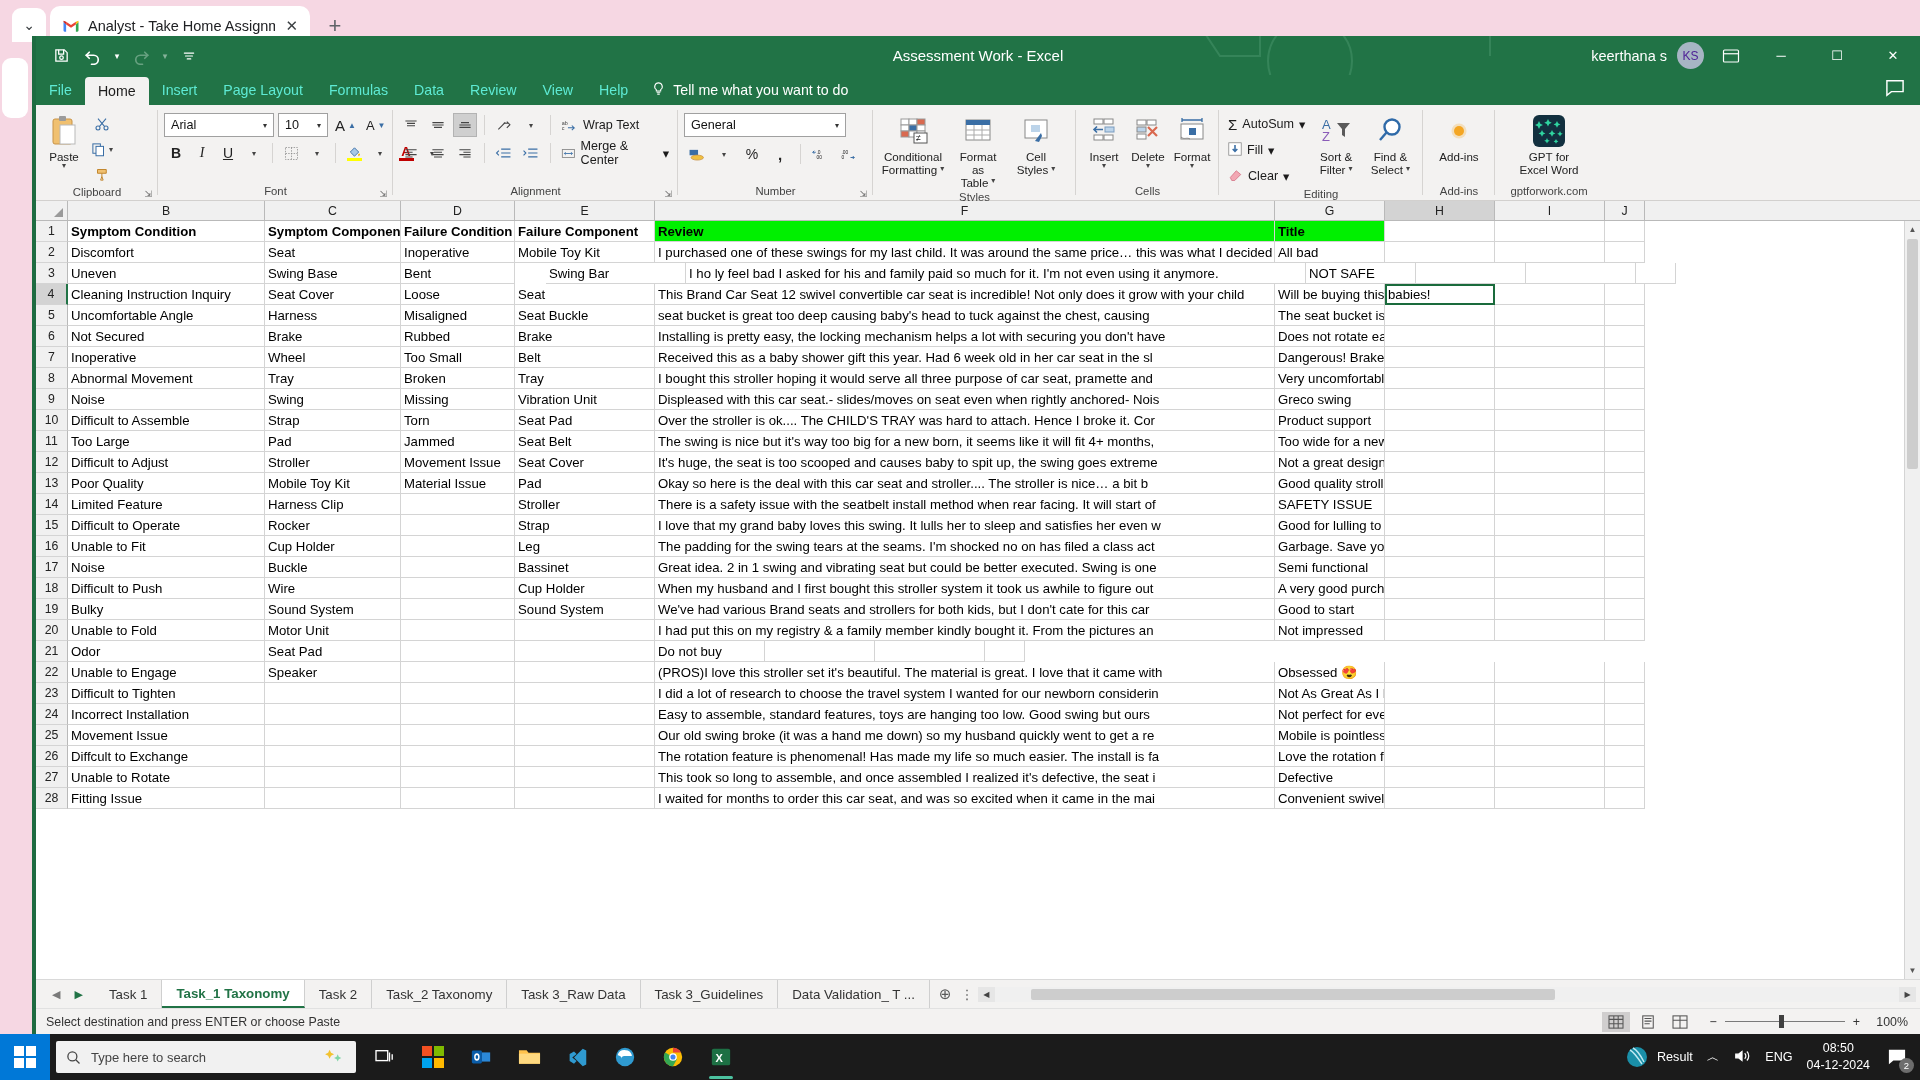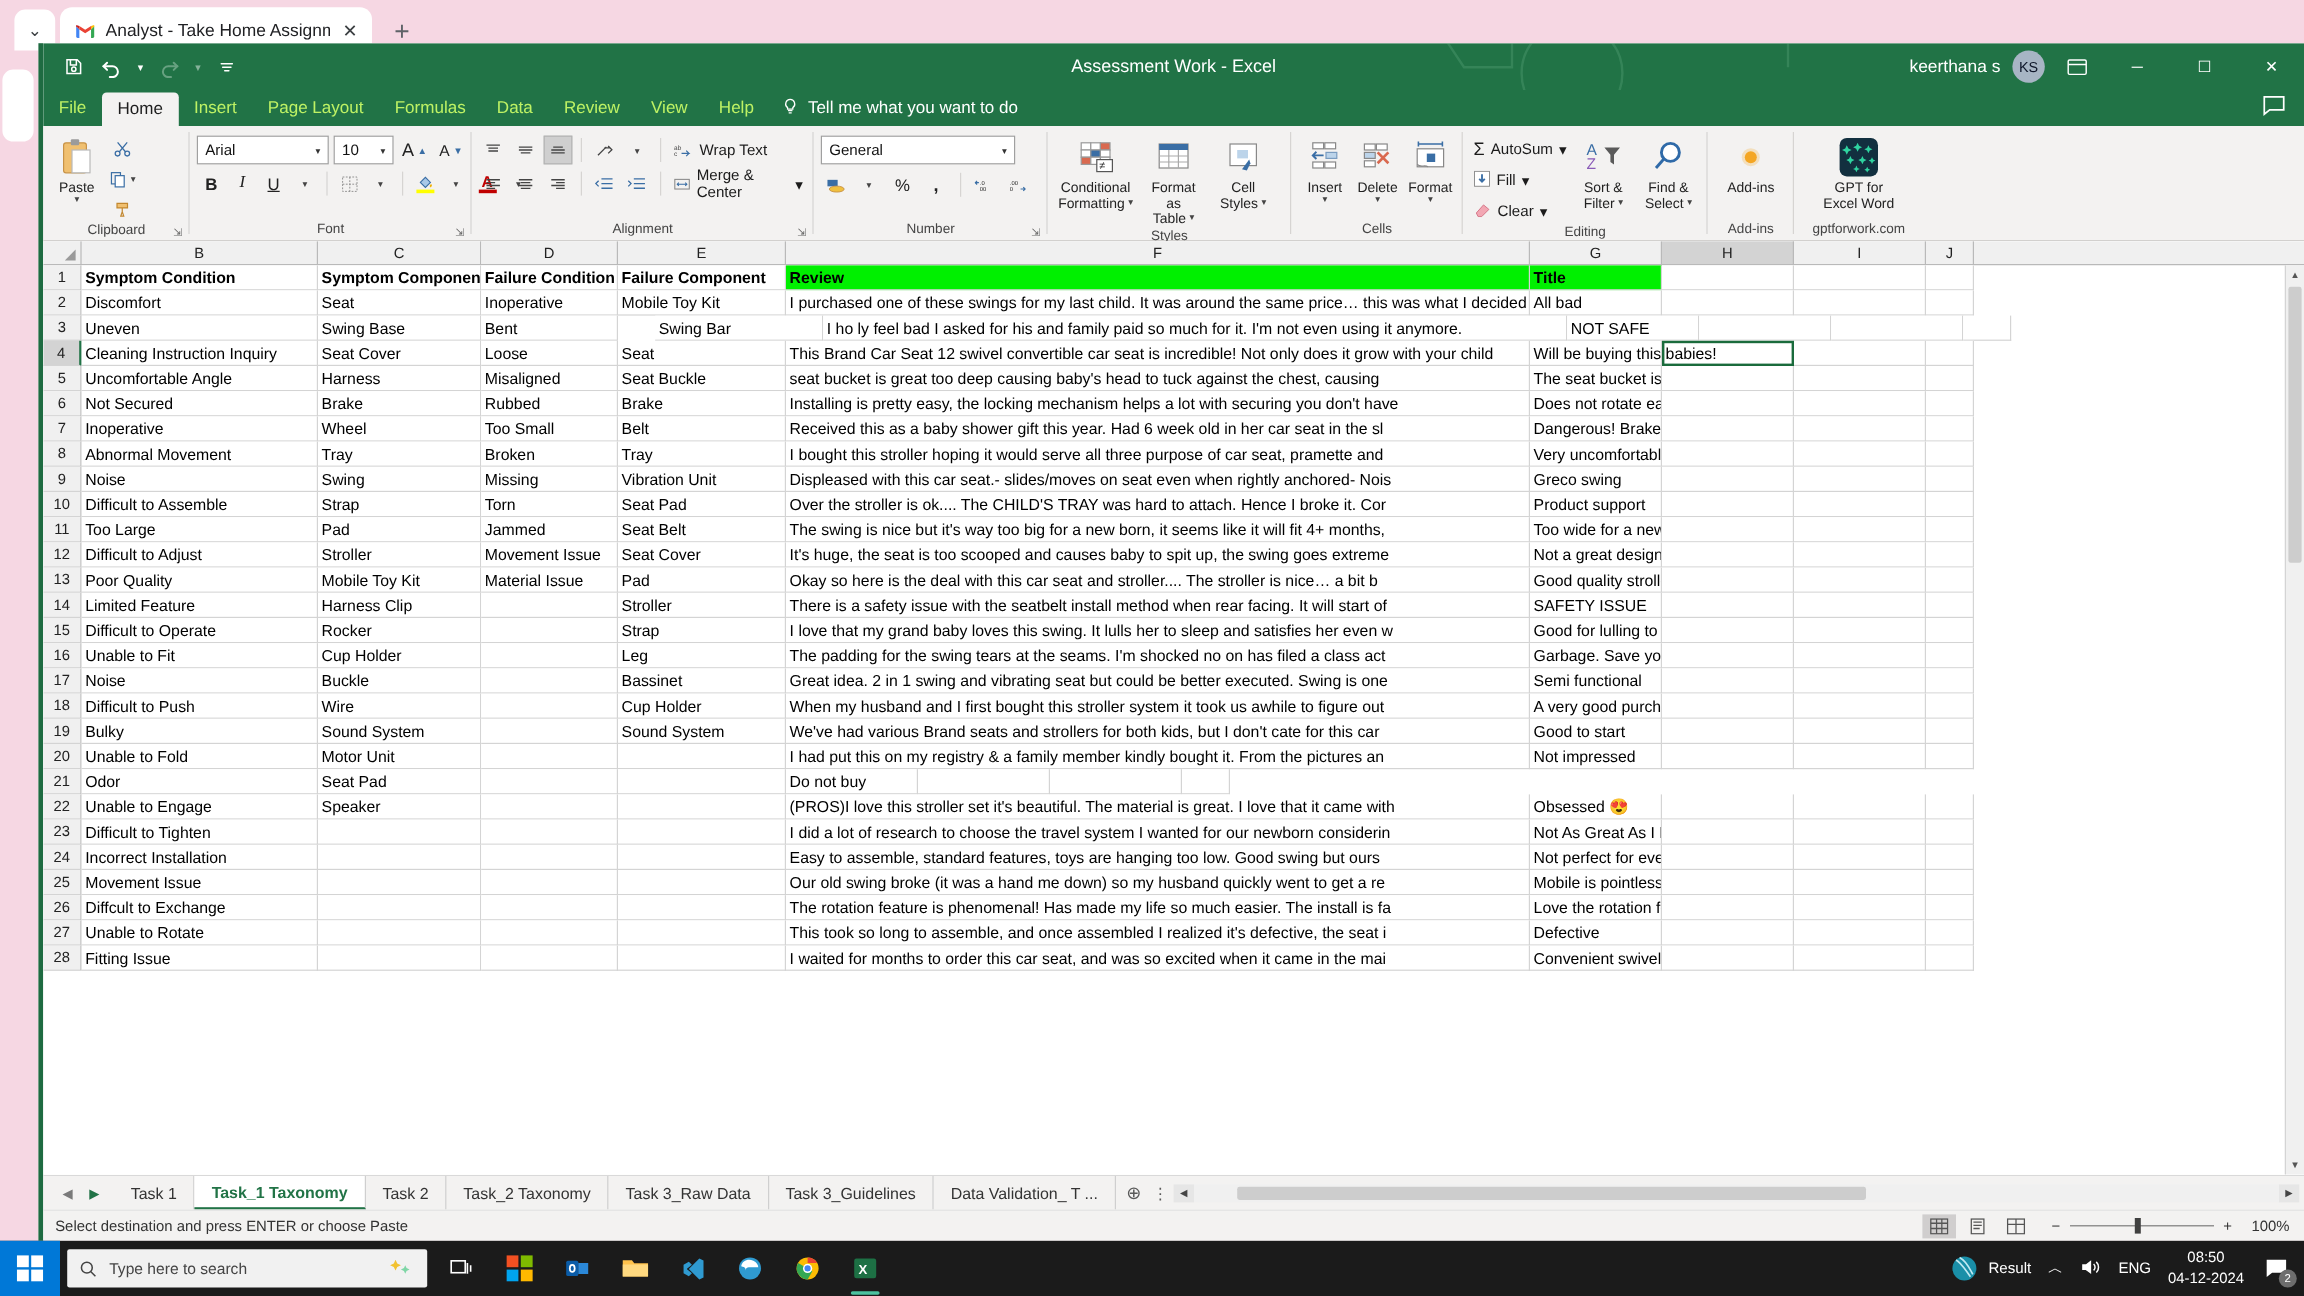--- a/index.html
+++ b/index.html
@@ -82,37 +82,37 @@
     position: absolute; left: 0; right: 0; text-align: center;
     font-size: 15px; color: #fff; pointer-events: none;
   }
   .title-right {
     margin-left: auto; display: flex; align-items: center; gap: 10px;
     padding-right: 4px; z-index: 2;
   }
   .user-name { font-size: 14.5px; color: #fff; }
   .avatar {
     width: 27px; height: 27px; border-radius: 50%;
-    background: #a7b5c4; color:#0f172a; font-size: 12px;
+    background: #a7b5c4; color:#4c1d95; font-size: 12px;
     display: flex; align-items: center; justify-content: center;
   }
   .ribbon-display { width: 34px; height: 30px; display:flex;align-items:center;justify-content:center; }
   .wbtn {
     width: 46px; height: 39px; display: flex; align-items: center; justify-content: center;
     color: #fff; font-size: 13px;
   }
 
   
   .tabbar {
     height: 30px; background: #217346; display: flex; align-items: stretch;
     flex: 0 0 30px; position: relative; overflow: hidden;
   }
   .tabbar .rtab {
     padding: 0 13px; display: flex; align-items: center;
-    color: #bef264; font-size: 14.2px; white-space: nowrap;
+    color: #5eead4; font-size: 14.2px; white-space: nowrap;
   }
   .tabbar .rtab.active {
     background: #f3f2f1; color: #1d1d1d;
     border-radius: 4px 4px 0 0; margin-top: 2px;
   }
   .tellme { display: flex; align-items: center; gap: 7px; padding: 0 10px; color: #fff; font-size: 14.2px;}
   .tabbar-right { margin-left: auto; display: flex; align-items: center; padding-right: 14px; }
 
   
   .ribbon {

